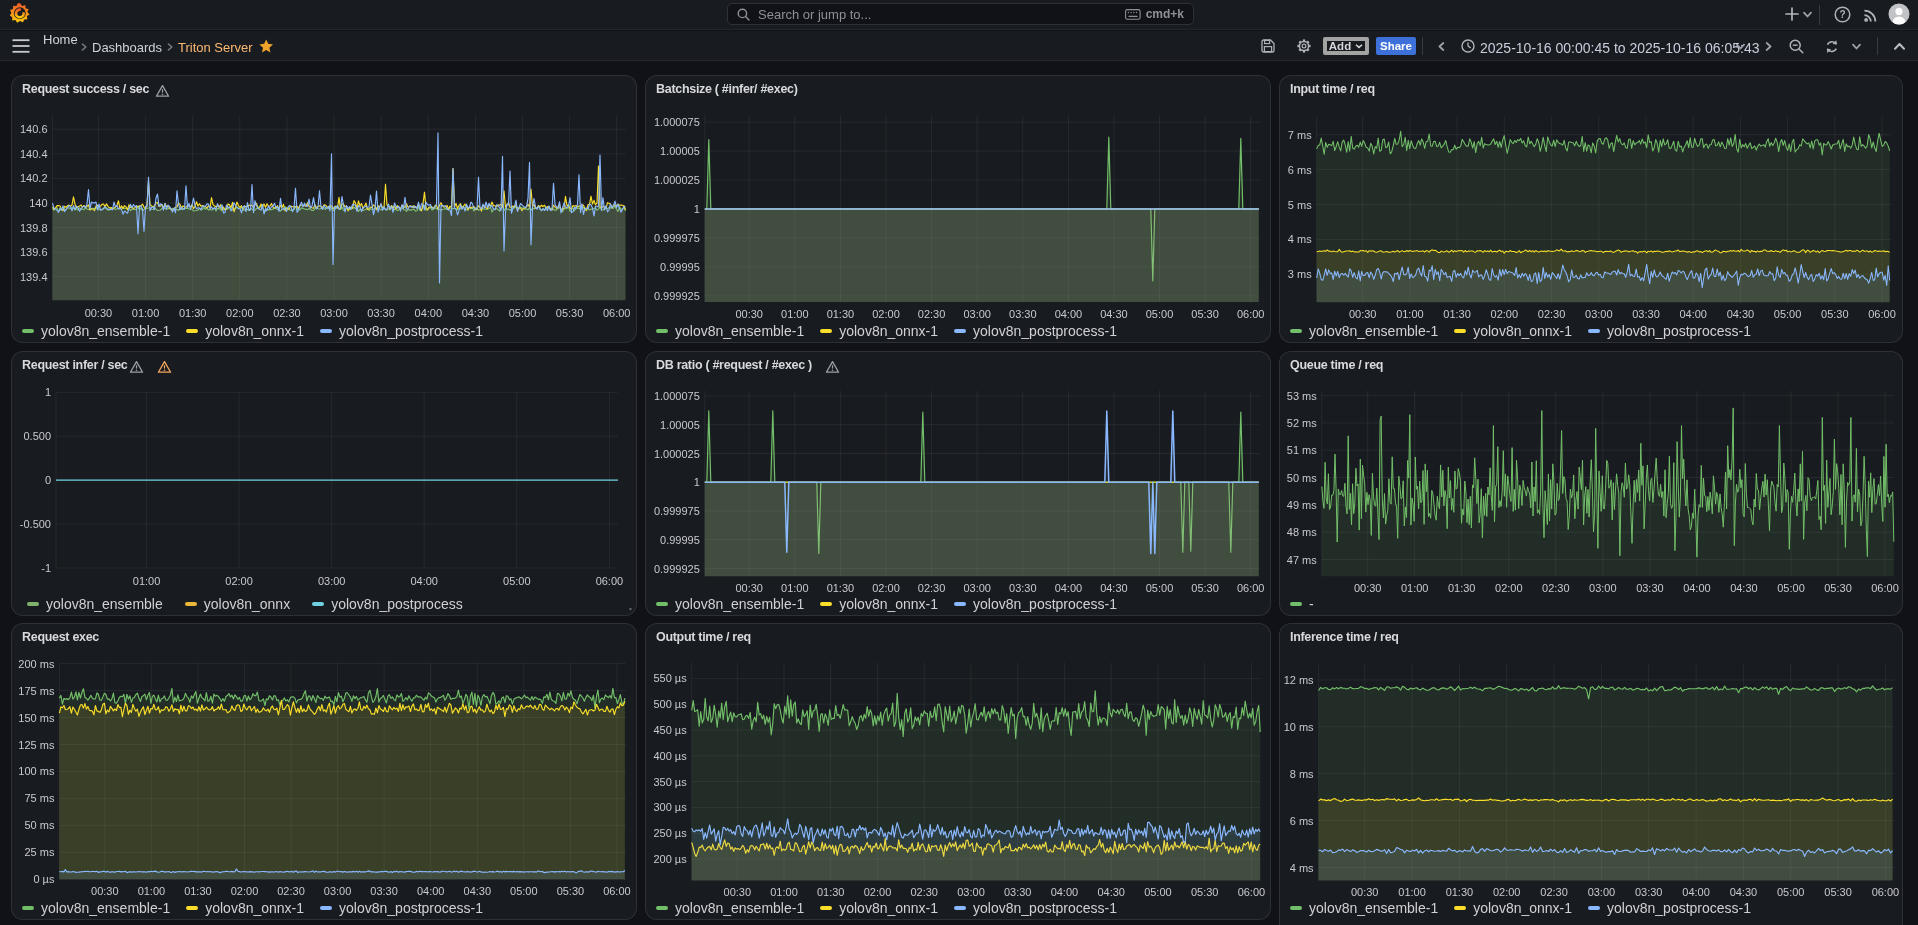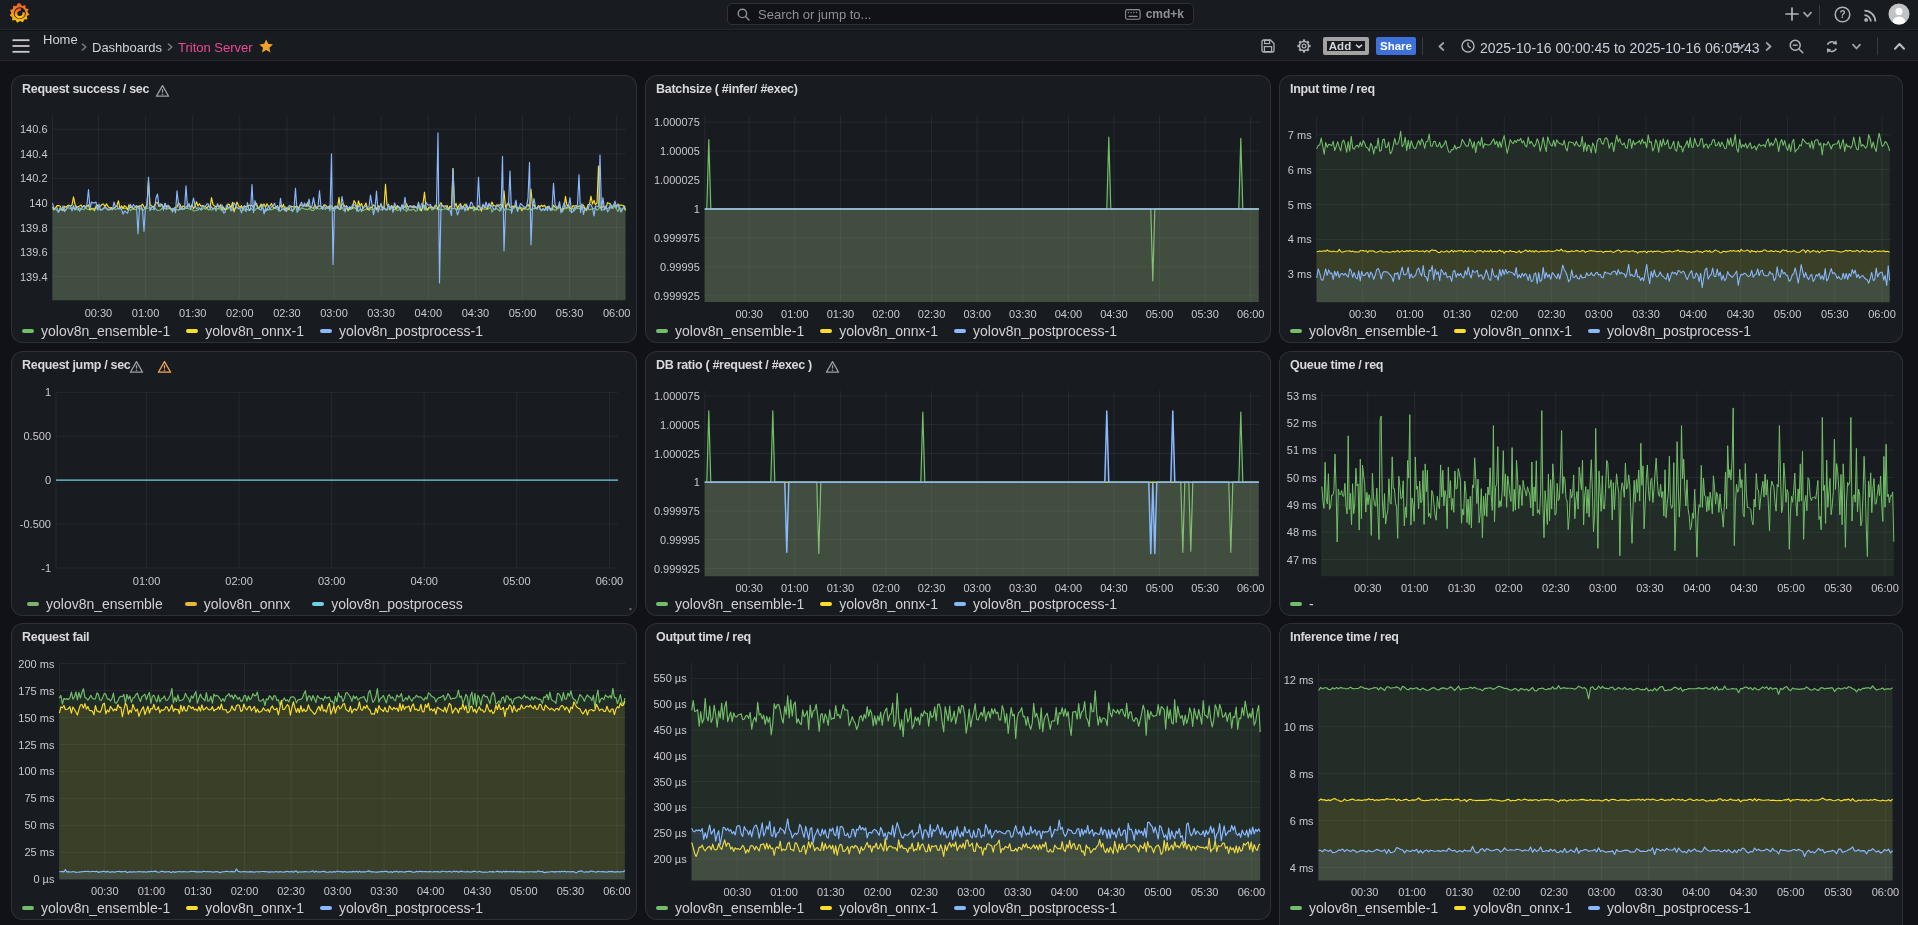--- a/index.html
+++ b/index.html
@@ -13,21 +13,21 @@
 .legend { position:absolute; display:flex; align-items:center; font-size:14px;
   color:#d0d1d6; white-space:nowrap; z-index:2; }
 .li { display:inline-flex; align-items:center; }
 .lm { display:inline-block; width:12px; height:4px; border-radius:2px; margin-right:7px; }
 
 .bar { position:absolute; left:0; background:#181b1f; width:1918px; }
 #bar1 { top:0; height:30px; border-bottom:1px solid #25272e; }
 #bar2 { top:31px; height:30px; border-bottom:1px solid #25272e; }
 .abs { position:absolute; }
 .crumb { font-size:13px; line-height:15px; color:#d2d3d8; font-weight:500; }
-.crumb2 { font-size:13px; line-height:15px; color:#ec4899; font-weight:400; }
+.crumb2 { font-size:13px; line-height:15px; color:#fdba74; font-weight:400; }
 .searchbox { position:absolute; left:727px; top:3px; width:467px; height:22px;
   background:#111217; border:1px solid #2f3138; border-radius:5px; display:flex;
   align-items:center; padding:0 9px; color:#8e9097; font-size:13px; }
 .btn-add { position:absolute; left:1323px; top:37px; width:46px; height:18px;
   border:4px solid #a3a3a3; border-radius:2px; color:#d5d6db; font-size:11.5px; font-weight:700;
   display:flex; align-items:center; justify-content:center; gap:4px; }
 .btn-share { position:absolute; left:1376px; top:37px; width:40px; height:18px;
   background:#3d71d9; border-radius:2px; color:#fff; font-size:11.5px; font-weight:700;
   display:flex; align-items:center; justify-content:center; }
 .timetxt { position:absolute; left:1480px; top:40px; font-size:14px; color:#ccccdc; font-weight:400; }
@@ -326,21 +326,21 @@
       <path d="M36.7 202.0 L38.2 192.9 L39.7 197.2 L41.2 203.5 L42.7 204.3 L44.2 199.1 L45.7 192.9 L47.2 199.3 L48.7 193.9 L50.2 197.4 L51.7 196.9 L53.2 203.5 L54.7 195.2 L56.2 199.9 L57.7 195.5 L59.2 201.6 L60.7 198.0 L62.2 197.4 L63.7 199.2 L65.2 197.2 L66.7 199.6 L68.2 201.0 L69.7 192.8 L71.2 194.8 L72.7 201.4 L74.2 196.6 L75.7 201.4 L77.2 203.0 L78.7 194.9 L80.2 204.9 L81.7 195.3 L83.2 199.6 L84.7 199.4 L86.2 197.1 L87.7 196.5 L89.2 201.7 L90.7 196.0 L92.2 198.2 L93.7 203.3 L95.2 199.3 L96.7 193.6 L98.2 192.5 L99.7 196.0 L101.2 203.0 L102.7 196.9 L104.2 195.5 L105.7 196.0 L107.2 195.8 L108.7 197.3 L110.2 198.9 L111.7 200.9 L113.2 205.6 L114.7 197.4 L116.2 198.0 L117.7 196.6 L119.2 203.6 L120.7 196.3 L122.2 191.1 L123.7 198.4 L125.2 198.9 L126.7 197.5 L128.2 191.2 L129.7 202.4 L131.2 197.9 L132.7 201.6 L134.2 200.7 L135.7 198.8 L137.2 193.7 L138.7 192.0 L140.2 197.0 L141.7 200.0 L143.2 189.5 L144.7 200.2 L146.2 200.7 L147.7 205.2 L149.2 194.1 L150.7 195.1 L152.2 189.8 L153.7 203.7 L155.2 193.3 L156.7 198.4 L158.2 195.7 L159.7 204.7 L161.2 193.3 L162.7 195.8 L164.2 198.8 L165.7 196.3 L167.2 201.5 L168.7 200.8 L170.2 200.3 L171.7 205.4 L173.2 195.5 L174.7 194.3 L176.2 201.2 L177.7 197.4 L179.2 199.6 L180.7 197.4 L182.2 200.9 L183.7 201.9 L185.2 194.8 L186.7 198.9 L188.2 191.2 L189.7 198.5 L191.2 202.0 L192.7 194.2 L194.2 196.3 L195.7 196.0 L197.2 194.3 L198.7 201.0 L200.2 199.1 L201.7 199.3 L203.2 203.4 L204.7 199.6 L206.2 193.8 L207.7 197.8 L209.2 203.6 L210.7 204.4 L212.2 192.5 L213.7 199.0 L215.2 201.0 L216.7 199.7 L218.2 204.1 L219.7 193.4 L221.2 200.1 L222.7 193.6 L224.2 198.5 L225.7 193.4 L227.2 197.7 L228.7 195.5 L230.2 196.0 L231.7 196.4 L233.2 197.4 L234.7 199.5 L236.2 191.6 L237.7 202.0 L239.2 198.6 L240.7 201.8 L242.2 197.2 L243.7 200.2 L245.2 197.5 L246.7 199.3 L248.2 204.4 L249.7 198.6 L251.2 205.4 L252.7 205.0 L254.2 198.1 L255.7 196.9 L257.2 207.8 L258.7 196.6 L260.2 205.7 L261.7 203.6 L263.2 191.4 L264.7 202.5 L266.2 196.4 L267.7 201.2 L269.2 198.4 L270.7 203.3 L272.2 196.6 L273.7 198.1 L275.2 200.3 L276.7 202.5 L278.2 197.7 L279.7 203.1 L281.2 197.1 L282.7 189.0 L284.2 193.7 L285.7 196.0 L287.2 199.8 L288.7 205.8 L290.2 203.5 L291.7 193.9 L293.2 201.5 L294.7 201.2 L296.2 199.3 L297.7 202.5 L299.2 203.1 L300.7 198.8 L302.2 201.9 L303.7 201.4 L305.2 201.5 L306.7 196.7 L308.2 199.5 L309.7 199.3 L311.2 196.5 L312.7 199.2 L314.2 199.7 L315.7 196.9 L317.2 196.2 L318.7 199.2 L320.2 198.4 L321.7 201.5 L323.2 201.8 L324.7 195.8 L326.2 197.0 L327.7 197.0 L329.2 197.6 L330.7 198.5 L332.2 196.1 L333.7 195.2 L335.2 195.3 L336.7 199.0 L338.2 193.6 L339.7 197.8 L341.2 196.3 L342.7 197.6 L344.2 197.7 L345.7 201.3 L347.2 196.1 L348.7 188.2 L350.2 200.0 L351.7 198.4 L353.2 200.3 L354.7 200.4 L356.2 193.0 L357.7 201.1 L359.2 200.4 L360.7 204.5 L362.2 201.4 L363.7 204.9 L365.2 196.3 L366.7 188.4 L368.2 200.0 L369.7 207.8 L371.2 195.4 L372.7 201.3 L374.2 193.9 L375.7 199.7 L377.2 201.0 L378.7 199.3 L380.2 195.9 L381.7 199.5 L383.2 200.5 L384.7 202.2 L386.2 203.3 L387.7 197.2 L389.2 205.2 L390.7 200.3 L392.2 195.9 L393.7 197.5 L395.2 196.5 L396.7 198.9 L398.2 194.4 L399.7 195.3 L401.2 197.0 L402.7 195.3 L404.2 195.9 L405.7 200.3 L407.2 203.6 L408.7 199.9 L410.2 196.6 L411.7 194.7 L413.2 202.1 L414.7 202.0 L416.2 197.0 L417.7 198.9 L419.2 205.6 L420.7 197.3 L422.2 211.6 L423.7 202.1 L425.2 193.7 L426.7 192.0 L428.2 203.1 L429.7 199.9 L431.2 198.5 L432.7 192.1 L434.2 200.5 L435.7 200.4 L437.2 193.0 L438.7 200.0 L440.2 196.0 L441.7 204.1 L443.2 199.3 L444.7 204.7 L446.2 202.5 L447.7 195.6 L449.2 198.8 L450.7 199.8 L452.2 201.4 L453.7 199.5 L455.2 197.5 L456.7 195.0 L458.2 209.3 L459.7 201.7 L461.2 198.1 L462.7 199.0 L464.2 197.2 L465.7 197.7 L467.2 199.8 L468.7 200.6 L470.2 199.5 L471.7 194.4 L473.2 201.3 L474.7 198.9 L476.2 198.0 L477.7 192.9 L479.2 199.7 L480.7 195.1 L482.2 194.1 L483.7 198.9 L485.2 199.4 L486.7 199.9 L488.2 199.6 L489.7 195.5 L491.2 197.8 L492.7 197.8 L494.2 204.7 L495.7 202.2 L497.2 190.8 L498.7 199.3 L500.2 201.5 L501.7 193.4 L503.2 197.6 L504.7 196.5 L506.2 199.2 L507.7 199.8 L509.2 205.3 L510.7 203.7 L512.2 199.0 L513.7 197.6 L515.2 191.9 L516.7 198.3 L518.2 207.2 L519.7 199.0 L521.2 188.6 L522.7 195.5 L524.2 201.6 L525.7 196.5 L527.2 201.4 L528.7 203.6 L530.2 199.9 L531.7 198.3 L533.2 205.5 L534.7 202.9 L536.2 198.6 L537.7 200.1 L539.2 197.2 L540.7 203.1 L542.2 199.7 L543.7 203.8 L545.2 192.6 L546.7 204.9 L548.2 202.7 L549.7 197.1 L551.2 192.6 L552.7 197.5 L554.2 196.6 L555.7 198.6 L557.2 202.4 L558.7 200.4 L560.2 203.1 L561.7 203.3 L563.2 197.2 L564.7 202.8 L566.2 197.5 L567.7 203.4 L569.2 197.6 L570.7 200.4 L572.2 193.5 L573.7 197.5 L575.2 194.1 L576.7 201.4 L578.2 198.4 L579.7 202.2 L581.2 200.2 L582.7 199.6 L584.2 201.3 L585.7 203.1 L587.2 203.8 L588.7 207.2 L590.2 202.5 L591.7 196.3 L593.2 204.5 L594.7 203.7 L596.2 192.1 L597.7 201.0 L599.2 197.5 L600.7 196.3 L602.2 196.2 L603.7 204.2 L605.2 199.5 L606.7 209.5 L608.2 189.7 L609.7 204.5 L609.7 226.3 L36.7 226.3 Z" fill="rgba(138,184,255,0.11)" stroke="none"></path>
       <path d="M36.7 202.0 L38.2 192.9 L39.7 197.2 L41.2 203.5 L42.7 204.3 L44.2 199.1 L45.7 192.9 L47.2 199.3 L48.7 193.9 L50.2 197.4 L51.7 196.9 L53.2 203.5 L54.7 195.2 L56.2 199.9 L57.7 195.5 L59.2 201.6 L60.7 198.0 L62.2 197.4 L63.7 199.2 L65.2 197.2 L66.7 199.6 L68.2 201.0 L69.7 192.8 L71.2 194.8 L72.7 201.4 L74.2 196.6 L75.7 201.4 L77.2 203.0 L78.7 194.9 L80.2 204.9 L81.7 195.3 L83.2 199.6 L84.7 199.4 L86.2 197.1 L87.7 196.5 L89.2 201.7 L90.7 196.0 L92.2 198.2 L93.7 203.3 L95.2 199.3 L96.7 193.6 L98.2 192.5 L99.7 196.0 L101.2 203.0 L102.7 196.9 L104.2 195.5 L105.7 196.0 L107.2 195.8 L108.7 197.3 L110.2 198.9 L111.7 200.9 L113.2 205.6 L114.7 197.4 L116.2 198.0 L117.7 196.6 L119.2 203.6 L120.7 196.3 L122.2 191.1 L123.7 198.4 L125.2 198.9 L126.7 197.5 L128.2 191.2 L129.7 202.4 L131.2 197.9 L132.7 201.6 L134.2 200.7 L135.7 198.8 L137.2 193.7 L138.7 192.0 L140.2 197.0 L141.7 200.0 L143.2 189.5 L144.7 200.2 L146.2 200.7 L147.7 205.2 L149.2 194.1 L150.7 195.1 L152.2 189.8 L153.7 203.7 L155.2 193.3 L156.7 198.4 L158.2 195.7 L159.7 204.7 L161.2 193.3 L162.7 195.8 L164.2 198.8 L165.7 196.3 L167.2 201.5 L168.7 200.8 L170.2 200.3 L171.7 205.4 L173.2 195.5 L174.7 194.3 L176.2 201.2 L177.7 197.4 L179.2 199.6 L180.7 197.4 L182.2 200.9 L183.7 201.9 L185.2 194.8 L186.7 198.9 L188.2 191.2 L189.7 198.5 L191.2 202.0 L192.7 194.2 L194.2 196.3 L195.7 196.0 L197.2 194.3 L198.7 201.0 L200.2 199.1 L201.7 199.3 L203.2 203.4 L204.7 199.6 L206.2 193.8 L207.7 197.8 L209.2 203.6 L210.7 204.4 L212.2 192.5 L213.7 199.0 L215.2 201.0 L216.7 199.7 L218.2 204.1 L219.7 193.4 L221.2 200.1 L222.7 193.6 L224.2 198.5 L225.7 193.4 L227.2 197.7 L228.7 195.5 L230.2 196.0 L231.7 196.4 L233.2 197.4 L234.7 199.5 L236.2 191.6 L237.7 202.0 L239.2 198.6 L240.7 201.8 L242.2 197.2 L243.7 200.2 L245.2 197.5 L246.7 199.3 L248.2 204.4 L249.7 198.6 L251.2 205.4 L252.7 205.0 L254.2 198.1 L255.7 196.9 L257.2 207.8 L258.7 196.6 L260.2 205.7 L261.7 203.6 L263.2 191.4 L264.7 202.5 L266.2 196.4 L267.7 201.2 L269.2 198.4 L270.7 203.3 L272.2 196.6 L273.7 198.1 L275.2 200.3 L276.7 202.5 L278.2 197.7 L279.7 203.1 L281.2 197.1 L282.7 189.0 L284.2 193.7 L285.7 196.0 L287.2 199.8 L288.7 205.8 L290.2 203.5 L291.7 193.9 L293.2 201.5 L294.7 201.2 L296.2 199.3 L297.7 202.5 L299.2 203.1 L300.7 198.8 L302.2 201.9 L303.7 201.4 L305.2 201.5 L306.7 196.7 L308.2 199.5 L309.7 199.3 L311.2 196.5 L312.7 199.2 L314.2 199.7 L315.7 196.9 L317.2 196.2 L318.7 199.2 L320.2 198.4 L321.7 201.5 L323.2 201.8 L324.7 195.8 L326.2 197.0 L327.7 197.0 L329.2 197.6 L330.7 198.5 L332.2 196.1 L333.7 195.2 L335.2 195.3 L336.7 199.0 L338.2 193.6 L339.7 197.8 L341.2 196.3 L342.7 197.6 L344.2 197.7 L345.7 201.3 L347.2 196.1 L348.7 188.2 L350.2 200.0 L351.7 198.4 L353.2 200.3 L354.7 200.4 L356.2 193.0 L357.7 201.1 L359.2 200.4 L360.7 204.5 L362.2 201.4 L363.7 204.9 L365.2 196.3 L366.7 188.4 L368.2 200.0 L369.7 207.8 L371.2 195.4 L372.7 201.3 L374.2 193.9 L375.7 199.7 L377.2 201.0 L378.7 199.3 L380.2 195.9 L381.7 199.5 L383.2 200.5 L384.7 202.2 L386.2 203.3 L387.7 197.2 L389.2 205.2 L390.7 200.3 L392.2 195.9 L393.7 197.5 L395.2 196.5 L396.7 198.9 L398.2 194.4 L399.7 195.3 L401.2 197.0 L402.7 195.3 L404.2 195.9 L405.7 200.3 L407.2 203.6 L408.7 199.9 L410.2 196.6 L411.7 194.7 L413.2 202.1 L414.7 202.0 L416.2 197.0 L417.7 198.9 L419.2 205.6 L420.7 197.3 L422.2 211.6 L423.7 202.1 L425.2 193.7 L426.7 192.0 L428.2 203.1 L429.7 199.9 L431.2 198.5 L432.7 192.1 L434.2 200.5 L435.7 200.4 L437.2 193.0 L438.7 200.0 L440.2 196.0 L441.7 204.1 L443.2 199.3 L444.7 204.7 L446.2 202.5 L447.7 195.6 L449.2 198.8 L450.7 199.8 L452.2 201.4 L453.7 199.5 L455.2 197.5 L456.7 195.0 L458.2 209.3 L459.7 201.7 L461.2 198.1 L462.7 199.0 L464.2 197.2 L465.7 197.7 L467.2 199.8 L468.7 200.6 L470.2 199.5 L471.7 194.4 L473.2 201.3 L474.7 198.9 L476.2 198.0 L477.7 192.9 L479.2 199.7 L480.7 195.1 L482.2 194.1 L483.7 198.9 L485.2 199.4 L486.7 199.9 L488.2 199.6 L489.7 195.5 L491.2 197.8 L492.7 197.8 L494.2 204.7 L495.7 202.2 L497.2 190.8 L498.7 199.3 L500.2 201.5 L501.7 193.4 L503.2 197.6 L504.7 196.5 L506.2 199.2 L507.7 199.8 L509.2 205.3 L510.7 203.7 L512.2 199.0 L513.7 197.6 L515.2 191.9 L516.7 198.3 L518.2 207.2 L519.7 199.0 L521.2 188.6 L522.7 195.5 L524.2 201.6 L525.7 196.5 L527.2 201.4 L528.7 203.6 L530.2 199.9 L531.7 198.3 L533.2 205.5 L534.7 202.9 L536.2 198.6 L537.7 200.1 L539.2 197.2 L540.7 203.1 L542.2 199.7 L543.7 203.8 L545.2 192.6 L546.7 204.9 L548.2 202.7 L549.7 197.1 L551.2 192.6 L552.7 197.5 L554.2 196.6 L555.7 198.6 L557.2 202.4 L558.7 200.4 L560.2 203.1 L561.7 203.3 L563.2 197.2 L564.7 202.8 L566.2 197.5 L567.7 203.4 L569.2 197.6 L570.7 200.4 L572.2 193.5 L573.7 197.5 L575.2 194.1 L576.7 201.4 L578.2 198.4 L579.7 202.2 L581.2 200.2 L582.7 199.6 L584.2 201.3 L585.7 203.1 L587.2 203.8 L588.7 207.2 L590.2 202.5 L591.7 196.3 L593.2 204.5 L594.7 203.7 L596.2 192.1 L597.7 201.0 L599.2 197.5 L600.7 196.3 L602.2 196.2 L603.7 204.2 L605.2 199.5 L606.7 209.5 L608.2 189.7 L609.7 204.5" fill="none" stroke="#8AB8FF" stroke-width="1.05" stroke-linejoin="round"></path>
     </svg>
     <div class="legend" style="left:10px;top:247px;gap:16px">
       <span class="li"><span class="lm" style="background:#73BF69"></span>yolov8n_ensemble-1</span>
       <span class="li"><span class="lm" style="background:#FADE2A"></span>yolov8n_onnx-1</span>
       <span class="li"><span class="lm" style="background:#8AB8FF"></span>yolov8n_postprocess-1</span>
     </div>
   </div>
 <div class="panel" style="left:11px;top:350.5px;width:626px;height:265px">
-    <div class="ptitle">Request jump / sec</div>
+    <div class="ptitle">Request infer / sec</div>
     <svg class="warn" style="left:117px;top:8px" width="15" height="14" viewBox="0 0 15 14">
       <path d="M7.5 1.6 L13.6 12.2 H1.4 Z" fill="none" stroke="#9da0a8" stroke-width="1.3" stroke-linejoin="round"></path>
       <line x1="7.5" y1="5.2" x2="7.5" y2="8.6" stroke="#9da0a8" stroke-width="1.2"></line>
       <circle cx="7.5" cy="10.3" r="0.8" fill="#9da0a8"></circle>
     </svg>
     <svg class="warn" style="left:145px;top:8px" width="15" height="14" viewBox="0 0 15 14">
       <path d="M7.5 1.6 L13.6 12.2 H1.4 Z" fill="none" stroke="#f2a75e" stroke-width="1.3" stroke-linejoin="round"></path>
       <line x1="7.5" y1="5.2" x2="7.5" y2="8.6" stroke="#f2a75e" stroke-width="1.2"></line>
       <circle cx="7.5" cy="10.3" r="0.8" fill="#f2a75e"></circle>
     </svg>
@@ -480,21 +480,21 @@
       <line x1="605.0" y1="38.7" x2="605.0" y2="224.3" stroke="rgba(204,204,220,0.08)"></line>
       <text x="605.0" y="240.3" text-anchor="middle" class="ax">06:00</text>
       <path d="M41.8 134.4 L42.9 148.4 L44.0 156.3 L45.1 110.3 L46.2 147.0 L47.3 152.0 L48.4 121.7 L49.5 157.5 L50.6 155.0 L51.7 143.1 L52.8 143.3 L53.9 138.2 L55.0 102.2 L56.1 136.7 L57.2 190.1 L58.3 136.9 L59.4 142.6 L60.5 142.4 L61.6 138.5 L62.7 143.9 L63.8 144.3 L64.9 131.2 L66.0 154.0 L67.1 161.9 L68.2 83.8 L69.3 157.4 L70.4 141.3 L71.5 172.7 L72.6 131.7 L73.7 161.7 L74.8 152.0 L75.9 116.2 L77.0 134.0 L78.1 132.1 L79.2 178.1 L80.3 107.2 L81.4 166.7 L82.5 113.2 L83.6 123.2 L84.7 131.9 L85.8 160.1 L86.9 140.3 L88.0 152.6 L89.1 142.7 L90.2 148.2 L91.3 183.4 L92.4 121.2 L93.5 144.9 L94.6 152.8 L95.7 154.3 L96.8 136.2 L97.9 160.9 L99.0 187.7 L100.1 68.0 L101.2 64.1 L102.3 147.2 L103.4 165.9 L104.5 141.5 L105.6 172.1 L106.7 163.5 L107.8 158.1 L108.9 126.7 L110.0 150.4 L111.1 152.1 L112.2 104.8 L113.3 136.4 L114.4 136.6 L115.5 150.6 L116.6 155.0 L117.7 186.3 L118.8 124.2 L119.9 134.5 L121.0 146.8 L122.1 146.0 L123.2 128.8 L124.3 173.9 L125.4 154.9 L126.5 165.6 L127.6 108.5 L128.7 126.1 L129.8 62.7 L130.9 173.1 L132.0 145.9 L133.1 152.6 L134.2 169.3 L135.3 105.0 L136.4 137.2 L137.5 134.0 L138.6 156.9 L139.7 129.1 L140.8 150.8 L141.9 148.9 L143.0 118.5 L144.1 172.3 L145.2 111.9 L146.3 139.7 L147.4 118.1 L148.5 164.5 L149.6 161.5 L150.7 166.2 L151.8 138.4 L152.9 142.0 L154.0 152.4 L155.1 163.2 L156.2 168.2 L157.3 144.3 L158.4 152.5 L159.5 156.8 L160.6 112.9 L161.7 144.9 L162.8 118.3 L163.9 153.8 L165.0 138.5 L166.1 144.4 L167.2 176.7 L168.3 115.2 L169.4 146.0 L170.5 128.6 L171.6 158.1 L172.7 146.5 L173.8 160.3 L174.9 119.0 L176.0 137.2 L177.1 136.1 L178.2 116.6 L179.3 120.6 L180.4 128.2 L181.5 171.3 L182.6 157.0 L183.7 163.0 L184.8 129.0 L185.9 139.9 L187.0 170.6 L188.1 147.0 L189.2 172.7 L190.3 144.3 L191.4 175.9 L192.5 132.9 L193.6 135.9 L194.7 105.8 L195.8 126.6 L196.9 151.6 L198.0 127.2 L199.1 170.8 L200.2 162.2 L201.3 136.7 L202.4 185.8 L203.5 144.0 L204.6 163.4 L205.7 141.3 L206.8 164.5 L207.9 135.0 L209.0 142.9 L210.1 115.8 L211.2 143.2 L212.3 158.4 L213.4 73.6 L214.5 169.7 L215.6 135.3 L216.7 131.7 L217.8 94.7 L218.9 155.5 L220.0 148.6 L221.1 154.6 L222.2 139.1 L223.3 98.7 L224.4 144.3 L225.5 121.9 L226.6 155.4 L227.7 123.9 L228.8 132.7 L229.9 143.5 L231.0 149.5 L232.1 95.6 L233.2 159.4 L234.3 137.4 L235.4 158.1 L236.5 108.2 L237.6 125.9 L238.7 156.6 L239.8 133.2 L240.9 138.2 L242.0 153.5 L243.1 128.4 L244.2 135.6 L245.3 139.1 L246.4 144.1 L247.5 134.8 L248.6 138.8 L249.7 142.1 L250.8 155.9 L251.9 110.0 L253.0 164.0 L254.1 134.9 L255.2 149.6 L256.3 108.7 L257.4 161.1 L258.5 157.8 L259.6 162.4 L260.7 136.9 L261.8 58.6 L262.9 152.7 L264.0 185.6 L265.1 138.6 L266.2 153.1 L267.3 172.6 L268.4 121.9 L269.5 169.0 L270.6 127.6 L271.7 157.1 L272.8 111.8 L273.9 128.6 L275.0 163.1 L276.1 161.3 L277.2 131.4 L278.3 148.5 L279.4 146.6 L280.5 118.3 L281.6 78.6 L282.7 141.5 L283.8 124.5 L284.9 127.4 L286.0 146.4 L287.1 149.0 L288.2 177.5 L289.3 164.1 L290.4 137.0 L291.5 146.0 L292.6 141.8 L293.7 122.9 L294.8 166.7 L295.9 147.9 L297.0 139.6 L298.1 157.1 L299.2 115.1 L300.3 125.4 L301.4 137.6 L302.5 108.0 L303.6 172.8 L304.7 143.4 L305.8 134.6 L306.9 161.3 L308.0 137.4 L309.1 165.1 L310.2 129.7 L311.3 107.7 L312.4 137.9 L313.5 179.7 L314.6 162.3 L315.7 76.4 L316.8 142.9 L317.9 196.3 L319.0 118.9 L320.1 140.6 L321.2 159.4 L322.3 123.7 L323.4 156.6 L324.5 156.8 L325.6 136.2 L326.7 108.3 L327.8 111.4 L328.9 136.2 L330.0 134.2 L331.1 127.7 L332.2 168.0 L333.3 130.6 L334.4 157.7 L335.5 137.0 L336.6 121.8 L337.7 133.4 L338.8 141.0 L339.9 203.7 L341.0 139.8 L342.1 130.7 L343.2 134.5 L344.3 145.3 L345.4 111.0 L346.5 137.2 L347.6 134.7 L348.7 122.8 L349.8 133.6 L350.9 161.0 L352.0 191.3 L353.1 152.7 L354.2 128.3 L355.3 150.2 L356.4 127.5 L357.5 140.4 L358.6 118.0 L359.7 149.1 L360.8 91.2 L361.9 133.3 L363.0 113.8 L364.1 176.9 L365.2 152.3 L366.3 126.6 L367.4 112.9 L368.5 138.6 L369.6 149.1 L370.7 128.4 L371.8 126.2 L372.9 150.4 L374.0 136.8 L375.1 120.1 L376.2 106.1 L377.3 128.7 L378.4 142.4 L379.5 144.4 L380.6 132.3 L381.7 145.6 L382.8 139.6 L383.9 164.1 L385.0 117.8 L386.1 165.7 L387.2 151.8 L388.3 141.4 L389.4 104.1 L390.5 151.6 L391.6 156.4 L392.7 154.1 L393.8 110.7 L394.9 198.6 L396.0 163.0 L397.1 89.6 L398.2 131.7 L399.3 165.1 L400.4 144.1 L401.5 73.6 L402.6 126.7 L403.7 107.1 L404.8 135.7 L405.9 153.9 L407.0 127.8 L408.1 157.0 L409.2 163.6 L410.3 177.9 L411.4 174.1 L412.5 160.9 L413.6 166.5 L414.7 137.1 L415.8 166.9 L416.9 205.1 L418.0 163.8 L419.1 152.6 L420.2 155.2 L421.3 113.4 L422.4 155.4 L423.5 126.0 L424.6 143.7 L425.7 144.1 L426.8 159.7 L427.9 144.5 L429.0 158.3 L430.1 140.0 L431.2 147.9 L432.3 161.9 L433.4 123.8 L434.5 134.9 L435.6 152.1 L436.7 140.4 L437.8 144.9 L438.9 160.4 L440.0 141.9 L441.1 155.5 L442.2 161.9 L443.3 175.2 L444.4 150.4 L445.5 120.2 L446.6 157.0 L447.7 93.7 L448.8 125.9 L449.9 117.6 L451.0 127.7 L452.1 106.9 L453.2 55.9 L454.3 193.7 L455.4 152.1 L456.5 132.3 L457.6 140.3 L458.7 137.9 L459.8 117.3 L460.9 135.8 L462.0 127.6 L463.1 161.8 L464.2 164.8 L465.3 111.5 L466.4 141.3 L467.5 155.6 L468.6 155.5 L469.7 156.1 L470.8 157.2 L471.9 168.5 L473.0 172.8 L474.1 147.1 L475.2 155.0 L476.3 121.5 L477.4 137.5 L478.5 138.1 L479.6 157.9 L480.7 145.7 L481.8 136.2 L482.9 129.2 L484.0 145.1 L485.1 122.1 L486.2 143.1 L487.3 127.7 L488.4 152.9 L489.5 179.0 L490.6 138.0 L491.7 129.0 L492.8 132.0 L493.9 135.0 L495.0 150.2 L496.1 159.2 L497.2 132.4 L498.3 134.9 L499.4 73.6 L500.5 121.5 L501.6 160.7 L502.7 154.8 L503.8 111.1 L504.9 126.2 L506.0 150.3 L507.1 137.6 L508.2 140.3 L509.3 197.3 L510.4 161.1 L511.5 144.3 L512.6 150.3 L513.7 138.4 L514.8 121.1 L515.9 149.6 L517.0 164.1 L518.1 136.9 L519.2 149.7 L520.3 111.9 L521.4 149.0 L522.5 99.2 L523.6 187.4 L524.7 150.9 L525.8 143.4 L526.9 158.7 L528.0 125.6 L529.1 127.3 L530.2 144.2 L531.3 148.6 L532.4 145.5 L533.5 145.4 L534.6 144.8 L535.7 147.0 L536.8 138.3 L537.9 128.5 L539.0 167.5 L540.1 164.0 L541.2 177.7 L542.3 65.4 L543.4 138.4 L544.5 133.4 L545.6 171.4 L546.7 108.2 L547.8 155.3 L548.9 140.0 L550.0 126.5 L551.1 162.7 L552.2 154.0 L553.3 139.8 L554.4 87.1 L555.5 137.4 L556.6 111.7 L557.7 119.6 L558.8 136.1 L559.9 162.8 L561.0 122.5 L562.1 172.8 L563.2 111.8 L564.3 139.4 L565.4 195.4 L566.5 150.0 L567.6 130.4 L568.7 133.3 L569.8 129.2 L570.9 65.4 L572.0 169.0 L573.1 144.7 L574.2 142.7 L575.3 150.2 L576.4 96.4 L577.5 160.0 L578.6 137.1 L579.7 142.0 L580.8 173.9 L581.9 169.2 L583.0 143.1 L584.1 104.3 L585.2 131.9 L586.3 177.2 L587.4 204.5 L588.5 128.9 L589.6 145.2 L590.7 120.8 L591.8 160.6 L592.9 136.4 L594.0 126.7 L595.1 152.1 L596.2 151.7 L597.3 142.8 L598.4 132.6 L599.5 143.6 L600.6 124.1 L601.7 152.4 L602.8 169.4 L603.9 104.4 L605.0 155.2 L606.1 92.2 L607.2 144.6 L608.3 142.0 L609.4 150.9 L610.5 143.6 L611.6 144.1 L612.7 139.9 L613.8 189.7 L613.8 224.3 L41.8 224.3 Z" fill="rgba(115,191,105,0.11)" stroke="none"></path>
       <path d="M41.8 134.4 L42.9 148.4 L44.0 156.3 L45.1 110.3 L46.2 147.0 L47.3 152.0 L48.4 121.7 L49.5 157.5 L50.6 155.0 L51.7 143.1 L52.8 143.3 L53.9 138.2 L55.0 102.2 L56.1 136.7 L57.2 190.1 L58.3 136.9 L59.4 142.6 L60.5 142.4 L61.6 138.5 L62.7 143.9 L63.8 144.3 L64.9 131.2 L66.0 154.0 L67.1 161.9 L68.2 83.8 L69.3 157.4 L70.4 141.3 L71.5 172.7 L72.6 131.7 L73.7 161.7 L74.8 152.0 L75.9 116.2 L77.0 134.0 L78.1 132.1 L79.2 178.1 L80.3 107.2 L81.4 166.7 L82.5 113.2 L83.6 123.2 L84.7 131.9 L85.8 160.1 L86.9 140.3 L88.0 152.6 L89.1 142.7 L90.2 148.2 L91.3 183.4 L92.4 121.2 L93.5 144.9 L94.6 152.8 L95.7 154.3 L96.8 136.2 L97.9 160.9 L99.0 187.7 L100.1 68.0 L101.2 64.1 L102.3 147.2 L103.4 165.9 L104.5 141.5 L105.6 172.1 L106.7 163.5 L107.8 158.1 L108.9 126.7 L110.0 150.4 L111.1 152.1 L112.2 104.8 L113.3 136.4 L114.4 136.6 L115.5 150.6 L116.6 155.0 L117.7 186.3 L118.8 124.2 L119.9 134.5 L121.0 146.8 L122.1 146.0 L123.2 128.8 L124.3 173.9 L125.4 154.9 L126.5 165.6 L127.6 108.5 L128.7 126.1 L129.8 62.7 L130.9 173.1 L132.0 145.9 L133.1 152.6 L134.2 169.3 L135.3 105.0 L136.4 137.2 L137.5 134.0 L138.6 156.9 L139.7 129.1 L140.8 150.8 L141.9 148.9 L143.0 118.5 L144.1 172.3 L145.2 111.9 L146.3 139.7 L147.4 118.1 L148.5 164.5 L149.6 161.5 L150.7 166.2 L151.8 138.4 L152.9 142.0 L154.0 152.4 L155.1 163.2 L156.2 168.2 L157.3 144.3 L158.4 152.5 L159.5 156.8 L160.6 112.9 L161.7 144.9 L162.8 118.3 L163.9 153.8 L165.0 138.5 L166.1 144.4 L167.2 176.7 L168.3 115.2 L169.4 146.0 L170.5 128.6 L171.6 158.1 L172.7 146.5 L173.8 160.3 L174.9 119.0 L176.0 137.2 L177.1 136.1 L178.2 116.6 L179.3 120.6 L180.4 128.2 L181.5 171.3 L182.6 157.0 L183.7 163.0 L184.8 129.0 L185.9 139.9 L187.0 170.6 L188.1 147.0 L189.2 172.7 L190.3 144.3 L191.4 175.9 L192.5 132.9 L193.6 135.9 L194.7 105.8 L195.8 126.6 L196.9 151.6 L198.0 127.2 L199.1 170.8 L200.2 162.2 L201.3 136.7 L202.4 185.8 L203.5 144.0 L204.6 163.4 L205.7 141.3 L206.8 164.5 L207.9 135.0 L209.0 142.9 L210.1 115.8 L211.2 143.2 L212.3 158.4 L213.4 73.6 L214.5 169.7 L215.6 135.3 L216.7 131.7 L217.8 94.7 L218.9 155.5 L220.0 148.6 L221.1 154.6 L222.2 139.1 L223.3 98.7 L224.4 144.3 L225.5 121.9 L226.6 155.4 L227.7 123.9 L228.8 132.7 L229.9 143.5 L231.0 149.5 L232.1 95.6 L233.2 159.4 L234.3 137.4 L235.4 158.1 L236.5 108.2 L237.6 125.9 L238.7 156.6 L239.8 133.2 L240.9 138.2 L242.0 153.5 L243.1 128.4 L244.2 135.6 L245.3 139.1 L246.4 144.1 L247.5 134.8 L248.6 138.8 L249.7 142.1 L250.8 155.9 L251.9 110.0 L253.0 164.0 L254.1 134.9 L255.2 149.6 L256.3 108.7 L257.4 161.1 L258.5 157.8 L259.6 162.4 L260.7 136.9 L261.8 58.6 L262.9 152.7 L264.0 185.6 L265.1 138.6 L266.2 153.1 L267.3 172.6 L268.4 121.9 L269.5 169.0 L270.6 127.6 L271.7 157.1 L272.8 111.8 L273.9 128.6 L275.0 163.1 L276.1 161.3 L277.2 131.4 L278.3 148.5 L279.4 146.6 L280.5 118.3 L281.6 78.6 L282.7 141.5 L283.8 124.5 L284.9 127.4 L286.0 146.4 L287.1 149.0 L288.2 177.5 L289.3 164.1 L290.4 137.0 L291.5 146.0 L292.6 141.8 L293.7 122.9 L294.8 166.7 L295.9 147.9 L297.0 139.6 L298.1 157.1 L299.2 115.1 L300.3 125.4 L301.4 137.6 L302.5 108.0 L303.6 172.8 L304.7 143.4 L305.8 134.6 L306.9 161.3 L308.0 137.4 L309.1 165.1 L310.2 129.7 L311.3 107.7 L312.4 137.9 L313.5 179.7 L314.6 162.3 L315.7 76.4 L316.8 142.9 L317.9 196.3 L319.0 118.9 L320.1 140.6 L321.2 159.4 L322.3 123.7 L323.4 156.6 L324.5 156.8 L325.6 136.2 L326.7 108.3 L327.8 111.4 L328.9 136.2 L330.0 134.2 L331.1 127.7 L332.2 168.0 L333.3 130.6 L334.4 157.7 L335.5 137.0 L336.6 121.8 L337.7 133.4 L338.8 141.0 L339.9 203.7 L341.0 139.8 L342.1 130.7 L343.2 134.5 L344.3 145.3 L345.4 111.0 L346.5 137.2 L347.6 134.7 L348.7 122.8 L349.8 133.6 L350.9 161.0 L352.0 191.3 L353.1 152.7 L354.2 128.3 L355.3 150.2 L356.4 127.5 L357.5 140.4 L358.6 118.0 L359.7 149.1 L360.8 91.2 L361.9 133.3 L363.0 113.8 L364.1 176.9 L365.2 152.3 L366.3 126.6 L367.4 112.9 L368.5 138.6 L369.6 149.1 L370.7 128.4 L371.8 126.2 L372.9 150.4 L374.0 136.8 L375.1 120.1 L376.2 106.1 L377.3 128.7 L378.4 142.4 L379.5 144.4 L380.6 132.3 L381.7 145.6 L382.8 139.6 L383.9 164.1 L385.0 117.8 L386.1 165.7 L387.2 151.8 L388.3 141.4 L389.4 104.1 L390.5 151.6 L391.6 156.4 L392.7 154.1 L393.8 110.7 L394.9 198.6 L396.0 163.0 L397.1 89.6 L398.2 131.7 L399.3 165.1 L400.4 144.1 L401.5 73.6 L402.6 126.7 L403.7 107.1 L404.8 135.7 L405.9 153.9 L407.0 127.8 L408.1 157.0 L409.2 163.6 L410.3 177.9 L411.4 174.1 L412.5 160.9 L413.6 166.5 L414.7 137.1 L415.8 166.9 L416.9 205.1 L418.0 163.8 L419.1 152.6 L420.2 155.2 L421.3 113.4 L422.4 155.4 L423.5 126.0 L424.6 143.7 L425.7 144.1 L426.8 159.7 L427.9 144.5 L429.0 158.3 L430.1 140.0 L431.2 147.9 L432.3 161.9 L433.4 123.8 L434.5 134.9 L435.6 152.1 L436.7 140.4 L437.8 144.9 L438.9 160.4 L440.0 141.9 L441.1 155.5 L442.2 161.9 L443.3 175.2 L444.4 150.4 L445.5 120.2 L446.6 157.0 L447.7 93.7 L448.8 125.9 L449.9 117.6 L451.0 127.7 L452.1 106.9 L453.2 55.9 L454.3 193.7 L455.4 152.1 L456.5 132.3 L457.6 140.3 L458.7 137.9 L459.8 117.3 L460.9 135.8 L462.0 127.6 L463.1 161.8 L464.2 164.8 L465.3 111.5 L466.4 141.3 L467.5 155.6 L468.6 155.5 L469.7 156.1 L470.8 157.2 L471.9 168.5 L473.0 172.8 L474.1 147.1 L475.2 155.0 L476.3 121.5 L477.4 137.5 L478.5 138.1 L479.6 157.9 L480.7 145.7 L481.8 136.2 L482.9 129.2 L484.0 145.1 L485.1 122.1 L486.2 143.1 L487.3 127.7 L488.4 152.9 L489.5 179.0 L490.6 138.0 L491.7 129.0 L492.8 132.0 L493.9 135.0 L495.0 150.2 L496.1 159.2 L497.2 132.4 L498.3 134.9 L499.4 73.6 L500.5 121.5 L501.6 160.7 L502.7 154.8 L503.8 111.1 L504.9 126.2 L506.0 150.3 L507.1 137.6 L508.2 140.3 L509.3 197.3 L510.4 161.1 L511.5 144.3 L512.6 150.3 L513.7 138.4 L514.8 121.1 L515.9 149.6 L517.0 164.1 L518.1 136.9 L519.2 149.7 L520.3 111.9 L521.4 149.0 L522.5 99.2 L523.6 187.4 L524.7 150.9 L525.8 143.4 L526.9 158.7 L528.0 125.6 L529.1 127.3 L530.2 144.2 L531.3 148.6 L532.4 145.5 L533.5 145.4 L534.6 144.8 L535.7 147.0 L536.8 138.3 L537.9 128.5 L539.0 167.5 L540.1 164.0 L541.2 177.7 L542.3 65.4 L543.4 138.4 L544.5 133.4 L545.6 171.4 L546.7 108.2 L547.8 155.3 L548.9 140.0 L550.0 126.5 L551.1 162.7 L552.2 154.0 L553.3 139.8 L554.4 87.1 L555.5 137.4 L556.6 111.7 L557.7 119.6 L558.8 136.1 L559.9 162.8 L561.0 122.5 L562.1 172.8 L563.2 111.8 L564.3 139.4 L565.4 195.4 L566.5 150.0 L567.6 130.4 L568.7 133.3 L569.8 129.2 L570.9 65.4 L572.0 169.0 L573.1 144.7 L574.2 142.7 L575.3 150.2 L576.4 96.4 L577.5 160.0 L578.6 137.1 L579.7 142.0 L580.8 173.9 L581.9 169.2 L583.0 143.1 L584.1 104.3 L585.2 131.9 L586.3 177.2 L587.4 204.5 L588.5 128.9 L589.6 145.2 L590.7 120.8 L591.8 160.6 L592.9 136.4 L594.0 126.7 L595.1 152.1 L596.2 151.7 L597.3 142.8 L598.4 132.6 L599.5 143.6 L600.6 124.1 L601.7 152.4 L602.8 169.4 L603.9 104.4 L605.0 155.2 L606.1 92.2 L607.2 144.6 L608.3 142.0 L609.4 150.9 L610.5 143.6 L611.6 144.1 L612.7 139.9 L613.8 189.7" fill="none" stroke="#73BF69" stroke-width="1.0" stroke-linejoin="round"></path>
     </svg>
     <div class="legend" style="left:10px;top:244px;gap:16px">
       <span class="li"><span class="lm" style="background:#73BF69"></span>-</span>
     </div>
   </div>
 <div class="panel" style="left:11px;top:623px;width:626px;height:297px">
-    <div class="ptitle">Request fail</div>
+    <div class="ptitle">Request exec</div>
     <svg width="626" height="297" viewBox="0 0 626 297">
       <line x1="47.4" y1="39.6" x2="613.8" y2="39.6" stroke="rgba(204,204,220,0.08)"></line>
       <text x="42.4" y="43.6" text-anchor="end" class="ax">200 ms</text>
       <line x1="47.4" y1="66.6" x2="613.8" y2="66.6" stroke="rgba(204,204,220,0.08)"></line>
       <text x="42.4" y="70.6" text-anchor="end" class="ax">175 ms</text>
       <line x1="47.4" y1="93.5" x2="613.8" y2="93.5" stroke="rgba(204,204,220,0.08)"></line>
       <text x="42.4" y="97.5" text-anchor="end" class="ax">150 ms</text>
       <line x1="47.4" y1="120.5" x2="613.8" y2="120.5" stroke="rgba(204,204,220,0.08)"></line>
       <text x="42.4" y="124.5" text-anchor="end" class="ax">125 ms</text>
       <line x1="47.4" y1="147.4" x2="613.8" y2="147.4" stroke="rgba(204,204,220,0.08)"></line>

